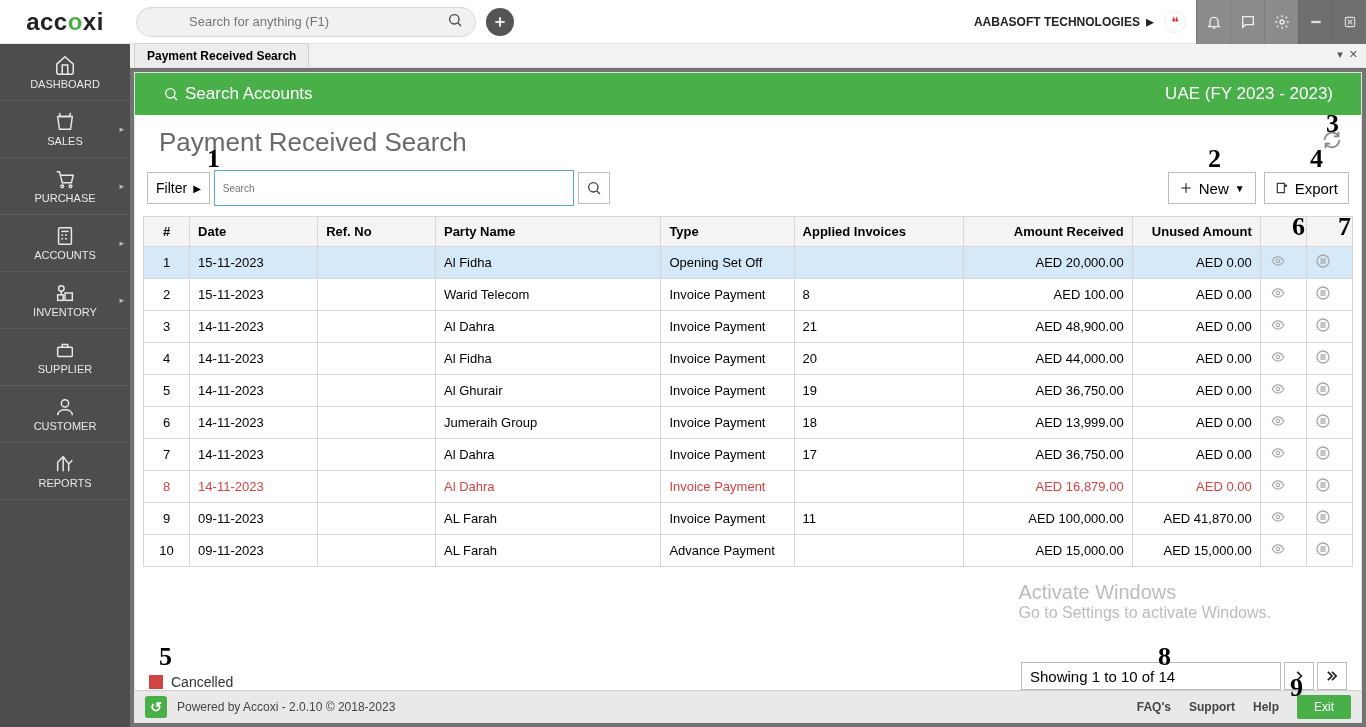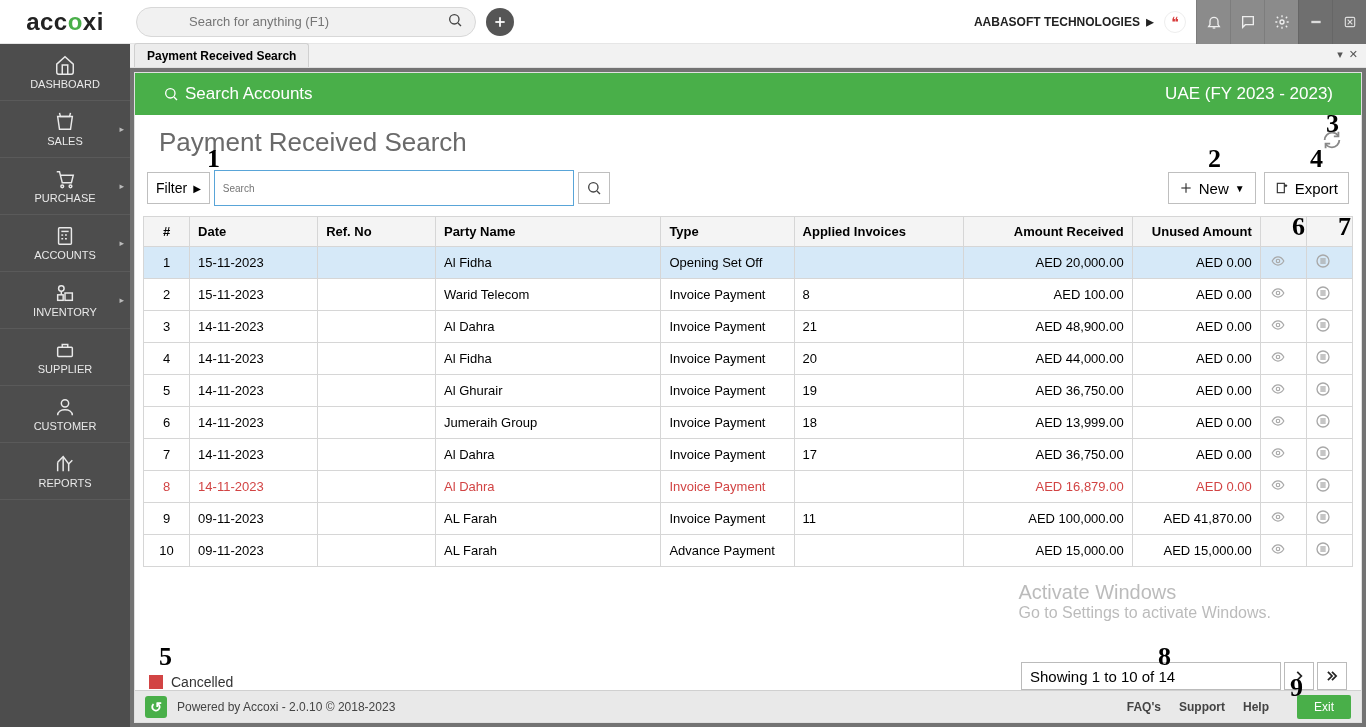--- a/index.html
+++ b/index.html
@@ -68,21 +68,21 @@
   .pager .pg-btn { border: 1px solid #bbb; width: 30px; display: flex; align-items: center; justify-content: center; margin-left: 3px; cursor: pointer; background: #fff; }
   
   .watermark { position: absolute; right: 90px; bottom: 42px; text-align: left; color: rgba(120,120,120,0.5); z-index: 1; pointer-events: none; }
   .watermark .l1 { font-size: 20px; }
   .watermark .l2 { font-size: 16px; }
   
   .footer { height: 32px; background: #e9e9e9; border-top: 1px solid #d0d0d0; display: flex; align-items: center; padding: 0 10px; font-size: 12px; color: #444; margin-top: auto; position: relative; }
   .footer .flogo { width: 22px; height: 22px; background: #49af49; border-radius: 3px; display: flex; align-items: center; justify-content: center; color: #fff; font-weight: 700; font-size: 14px; margin-right: 10px; }
   .footer .links { margin-left: auto; display: flex; gap: 18px; }
   .footer .links span { cursor: pointer; font-weight: bold; }
-  .exit-btn { width: 54px; height: 24px; background: #49af49; color: #fff; display: flex; align-items: center; justify-content: center; font-size: 12px; margin-left: 28px; cursor: pointer; border-radius: 2px; }
+  .exit-btn { width: 54px; height: 24px; background: #49af49; color: #fff; display: flex; align-items: center; justify-content: center; font-size: 12px; margin-left: 18px; cursor: pointer; border-radius: 2px; }
   svg { flex-shrink: 0; }
 </style>
 </head>
 <body>
 
 <div class="topbar">
   <div class="logo">
     <span class="rest">acc</span>
       <span class="o">o</span>
       <span class="rest">xi</span>

